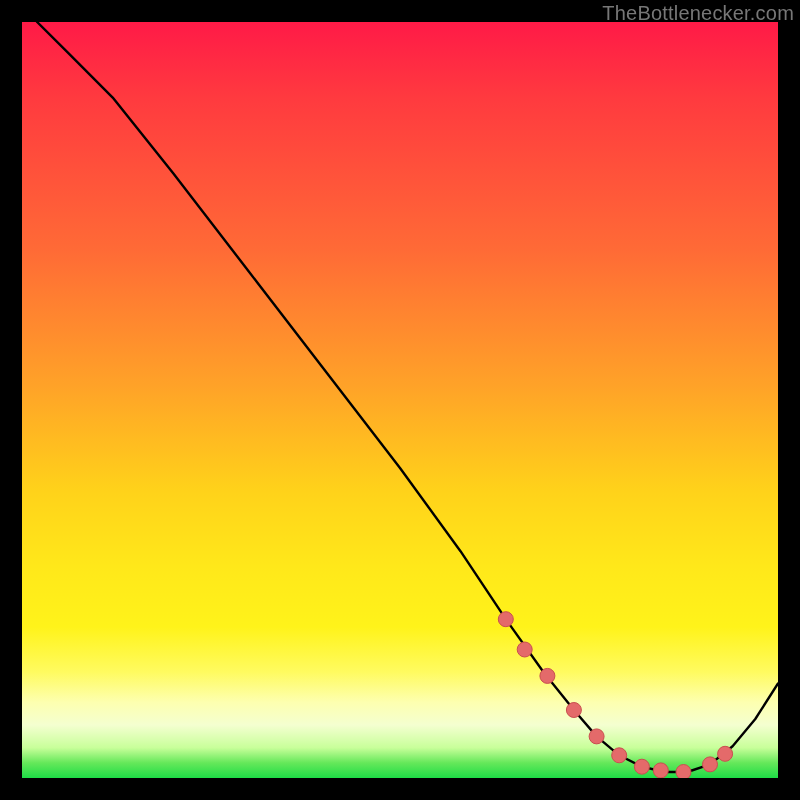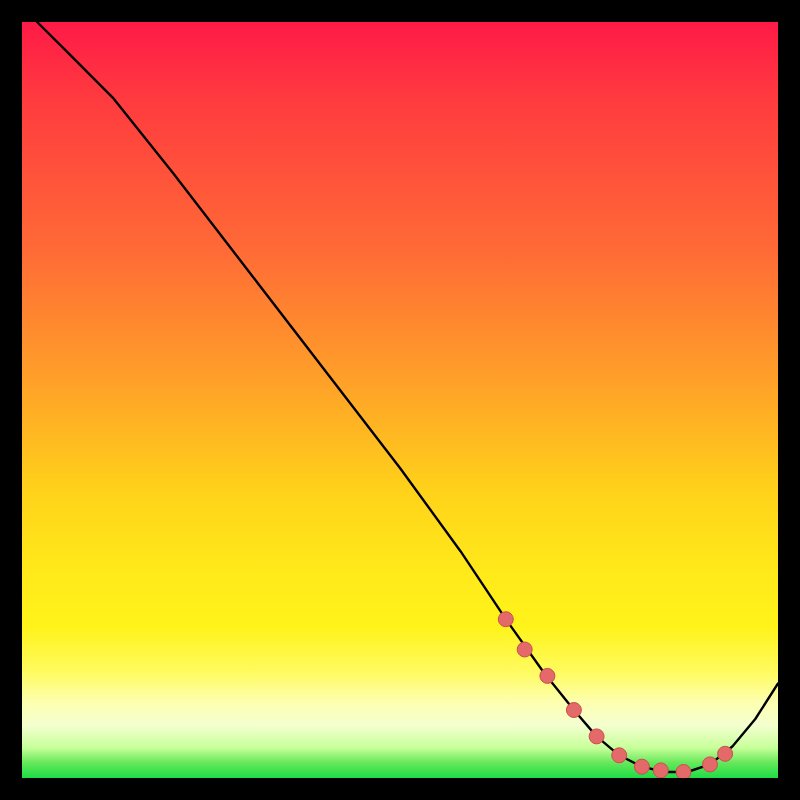--- a/index.html
+++ b/index.html
@@ -57,20 +57,21 @@
     font-size: 20px;
     font-weight: 500;
     letter-spacing: 0.2px;
     user-select: none;
   }
 </style>
 </head>
 <body>
 
 <div class="stage">
+  <div class="watermark">TheBottlenecker.com</div>
 
   <div class="plot">
     <svg class="curve" viewBox="0 0 756 756" preserveAspectRatio="none">
       <path id="curve-path" fill="none" stroke-width="2.4" stroke-linecap="round" stroke-linejoin="round" d="M15.1 0.0 L45.4 30.2 L90.7 75.6 L151.2 151.2 L226.8 249.5 L302.4 347.8 L378.0 446.0 L438.5 529.2 L483.8 597.2 L521.6 650.2 L551.9 688.0 L574.6 714.4 L597.2 733.3 L619.9 744.7 L642.6 750.0 L665.3 750.0 L688.0 742.4 L710.6 724.2 L733.3 697.0 L756.0 661.5" stroke="#000000"></path>
       <g id="marker-group">
           <circle cx="483.8" cy="597.2" r="7.5" fill="#e46a6a" stroke="#c94f4f" stroke-width="1"></circle>
           <circle cx="502.7" cy="627.5" r="7.5" fill="#e46a6a" stroke="#c94f4f" stroke-width="1"></circle>
           <circle cx="525.4" cy="653.9" r="7.5" fill="#e46a6a" stroke="#c94f4f" stroke-width="1"></circle>
           <circle cx="551.9" cy="688.0" r="7.5" fill="#e46a6a" stroke="#c94f4f" stroke-width="1"></circle>
           <circle cx="574.6" cy="714.4" r="7.5" fill="#e46a6a" stroke="#c94f4f" stroke-width="1"></circle>

